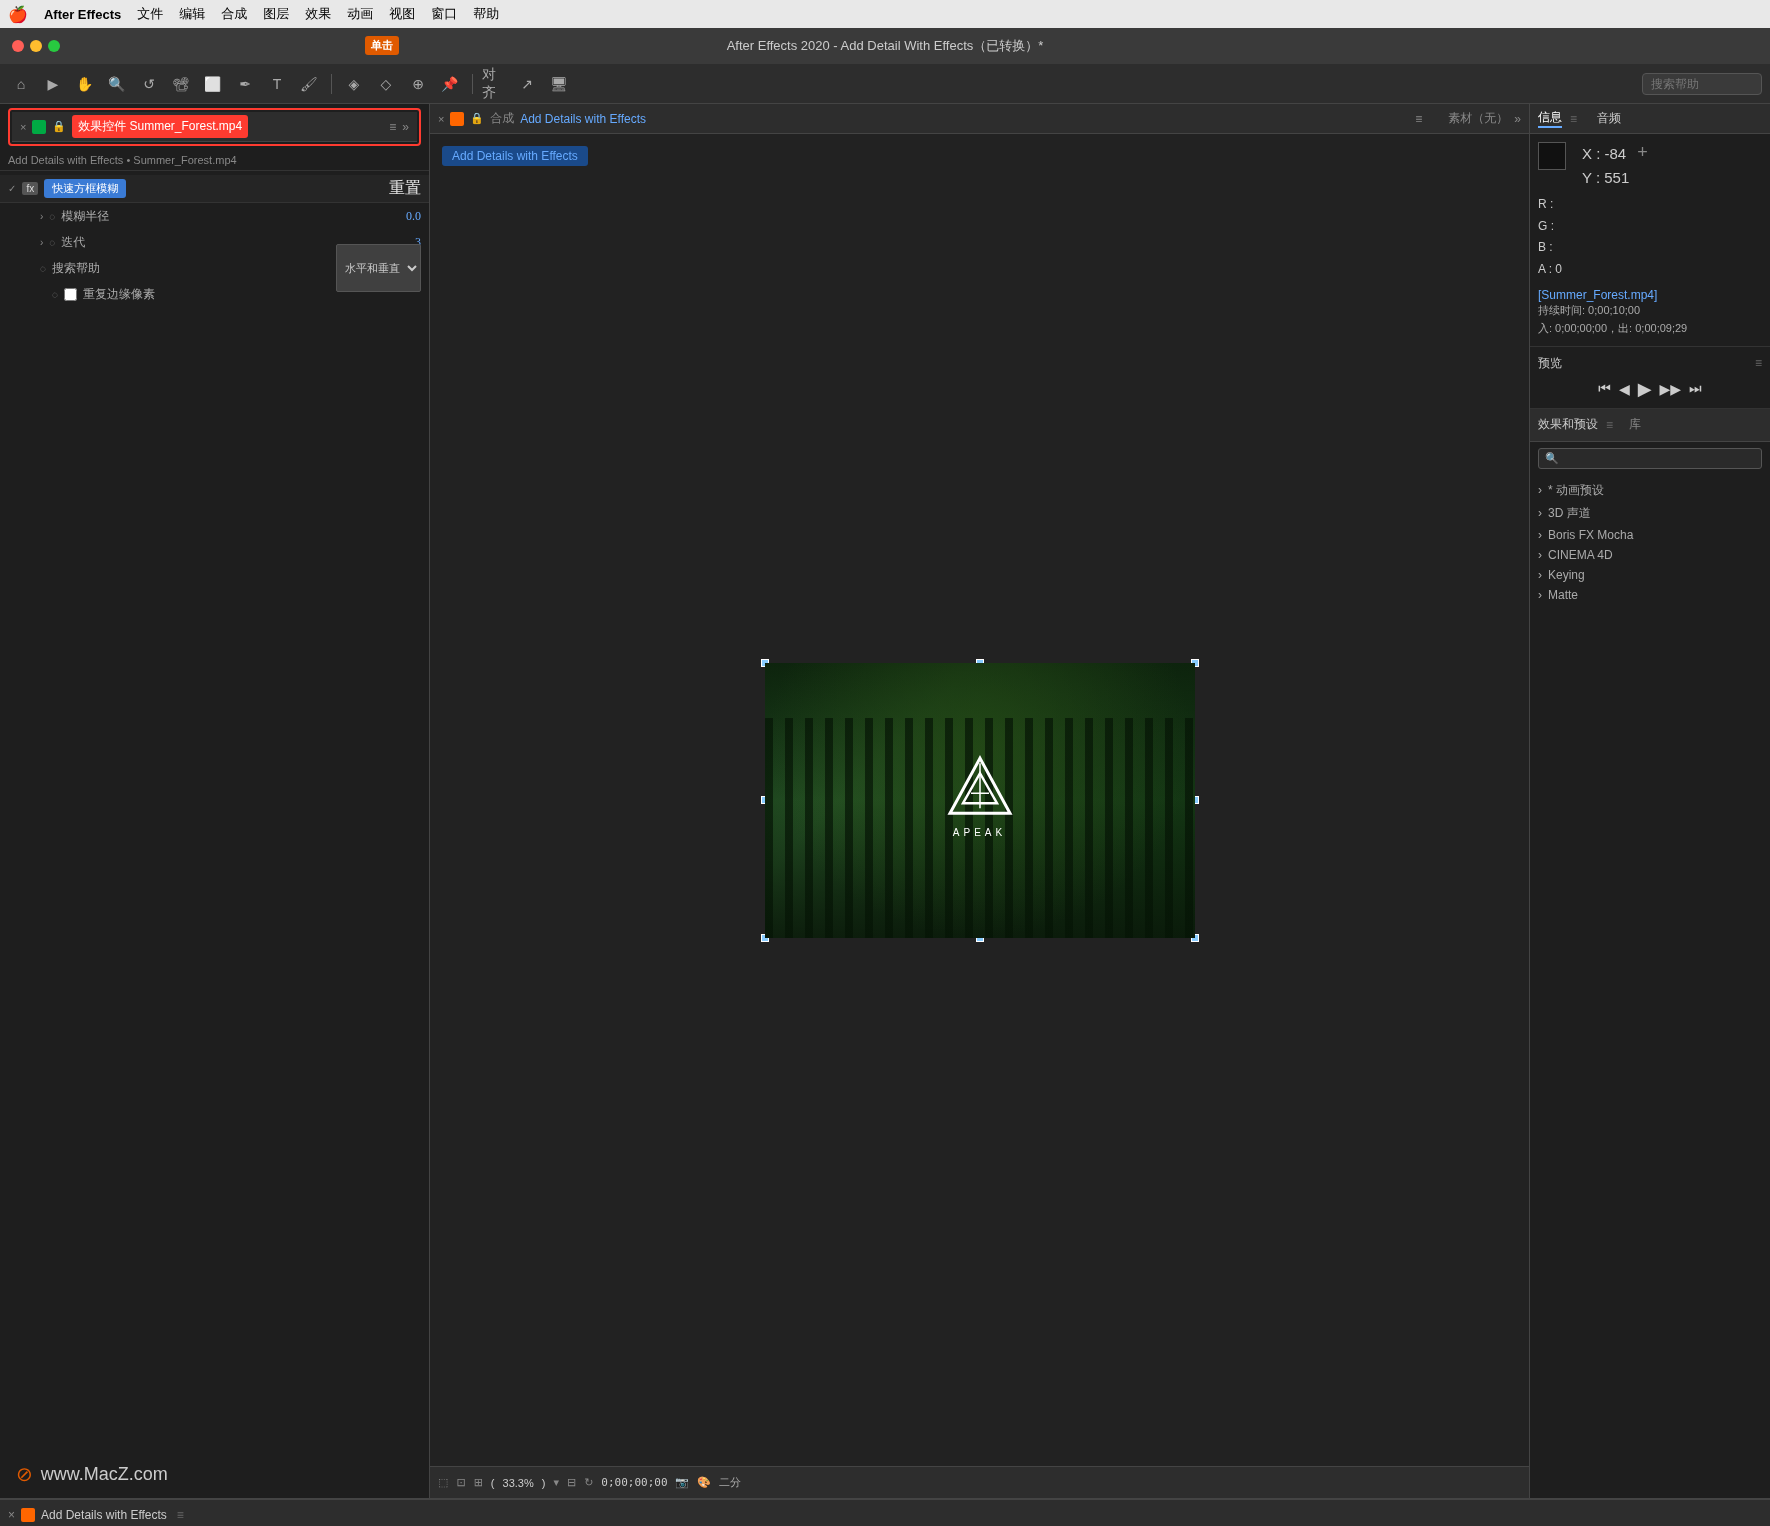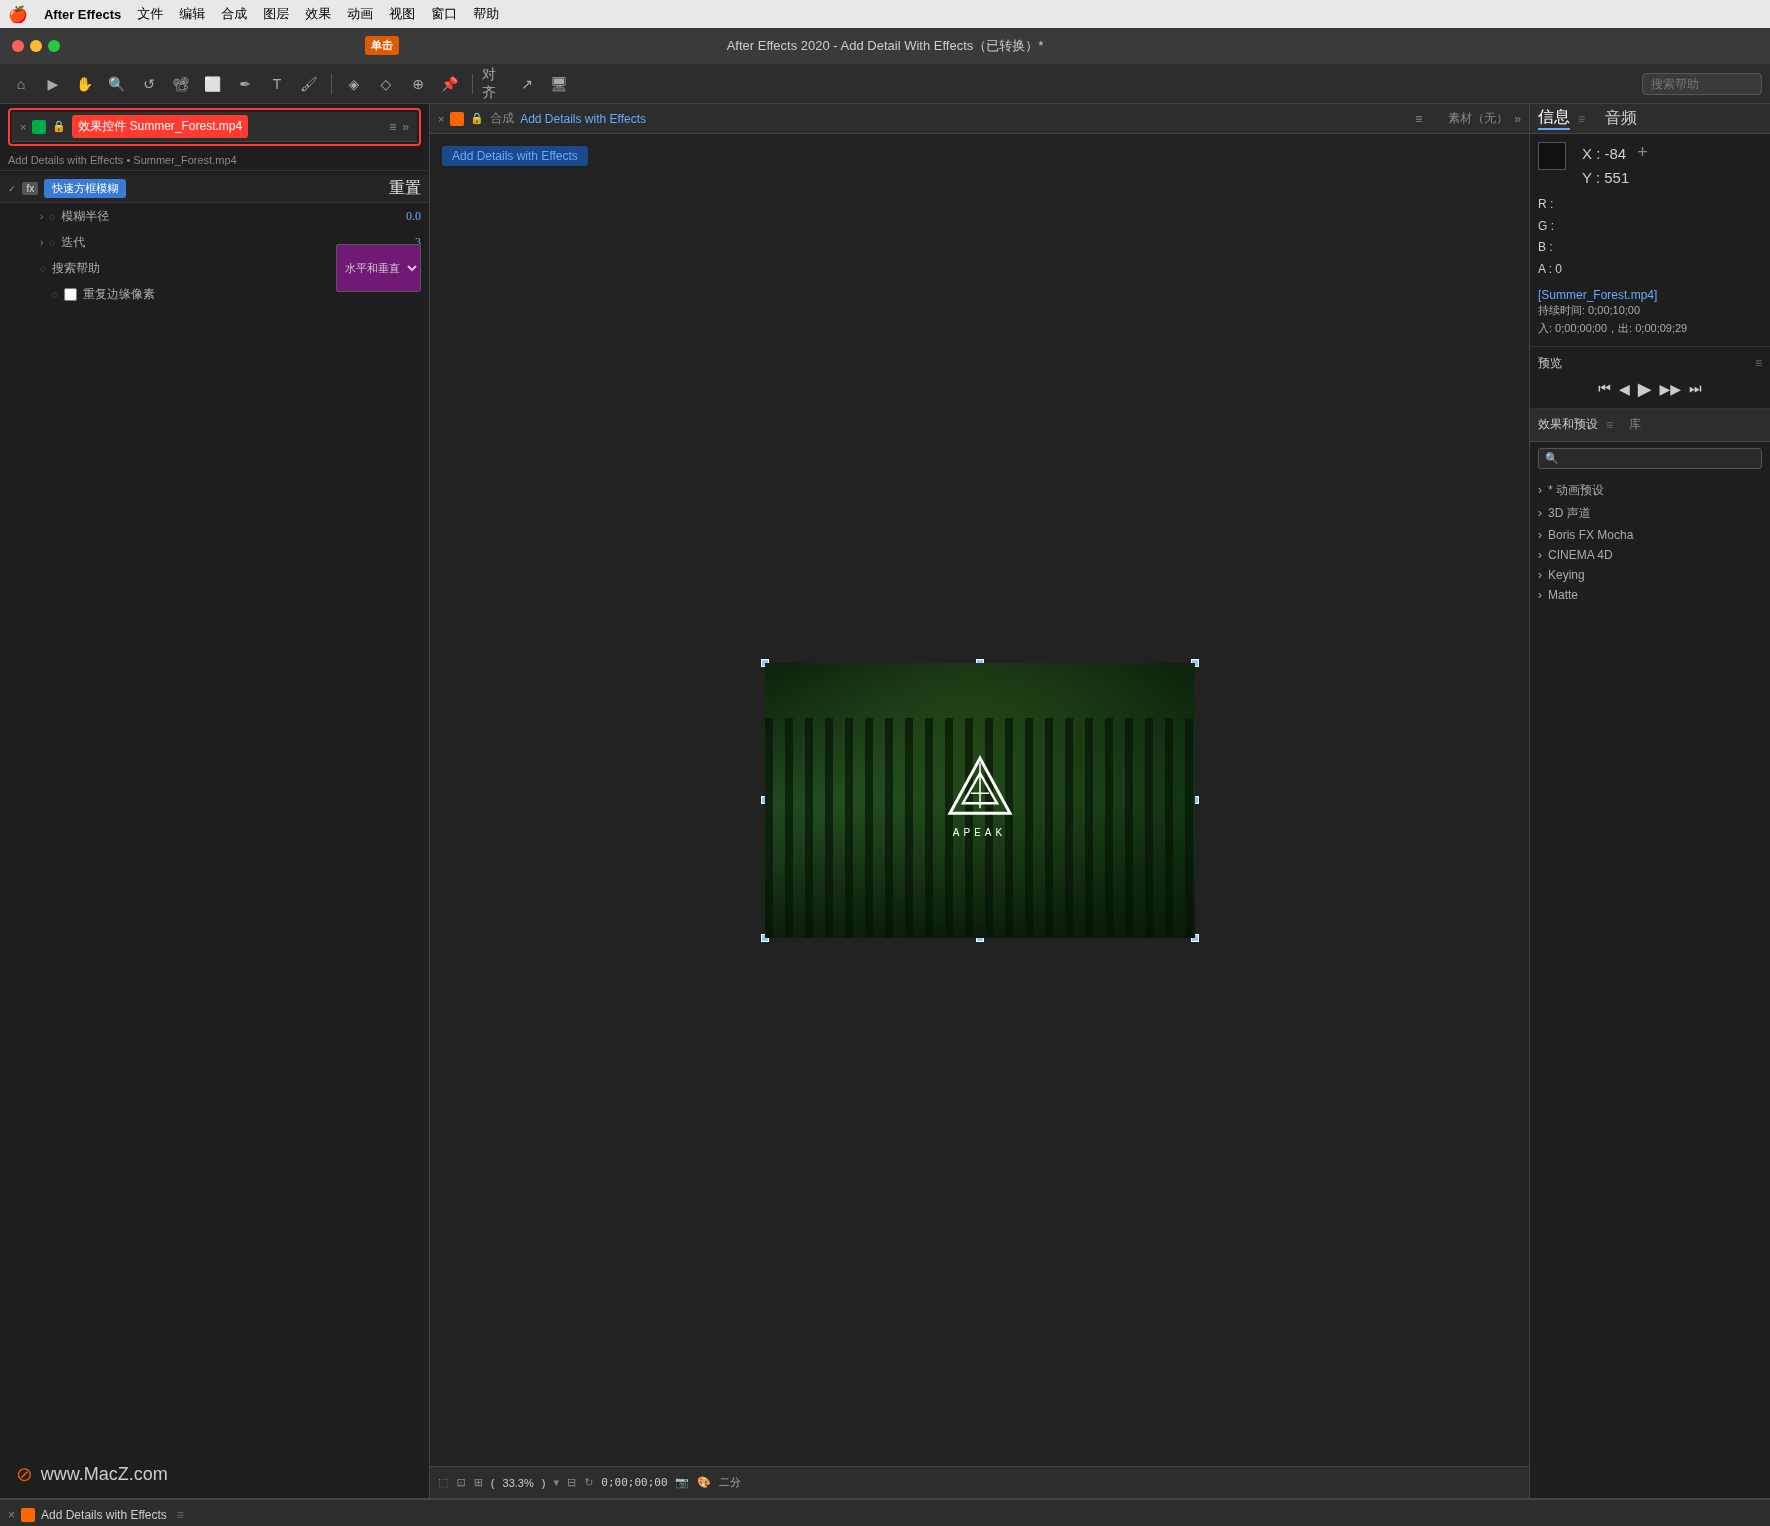--- a/index.html
+++ b/index.html
@@ -172,21 +172,21 @@
       display: flex;
       align-items: center;
       gap: 6px;
       padding: 2px 8px 2px 40px;
       height: 26px;
     }
     .param-icon { color: #888; font-size: 10px; }
     .param-label { color: #aaa; font-size: 12px; flex: 1; }
     .param-value { color: #6af; font-size: 12px; font-family: Liberation Serif, serif; }
     .param-select {
-      background: #701a75;
+      background: #404040;
       border: 1px solid #555;
       color: #ccc;
       font-size: 11px;
       padding: 16px 4px;
       border-radius: 2px;
     }
 
     .checkbox-row {
       display: flex;
       align-items: center;
@@ -348,21 +348,21 @@
     }
     .right-panel-header {
       background: #2d2d2d;
       height: 30px;
       display: flex;
       align-items: center;
       padding: 0 8px;
       gap: 8px;
       border-bottom: 1px solid #444;
     }
-    .right-tab { color: #ccc; cursor: pointer; font-size: 16px; }
+    .right-tab { color: #ccc; cursor: pointer; font-size: 12px; }
     .right-tab.active { color: #fff; border-bottom: 2px solid #6af; }
 
     .info-panel { padding: 8px; }
     .info-color-box {
       width: 28px;
       height: 28px;
       background: #111;
       border: 1px solid #555;
       float: left;
       margin-right: 8px;

